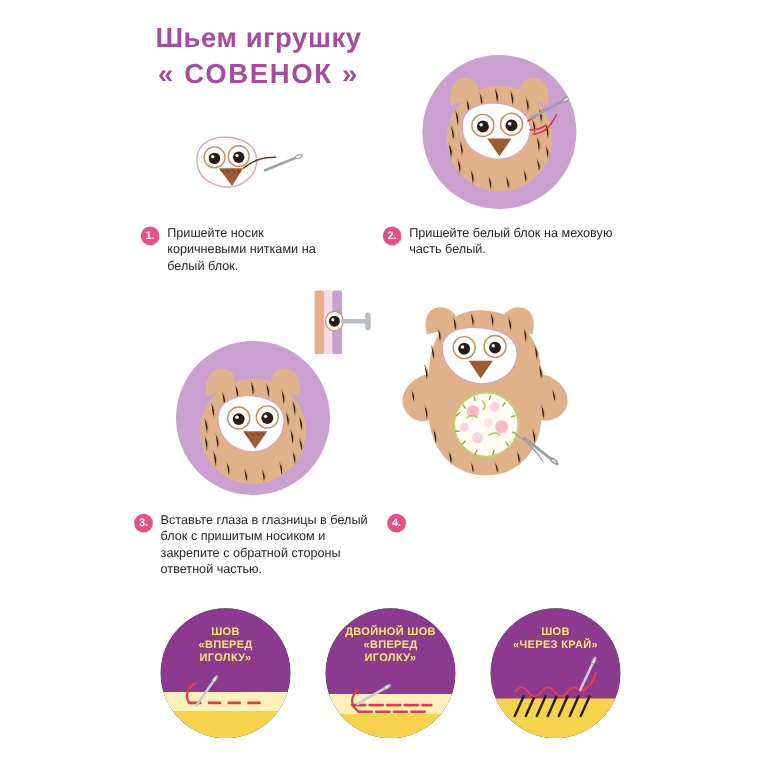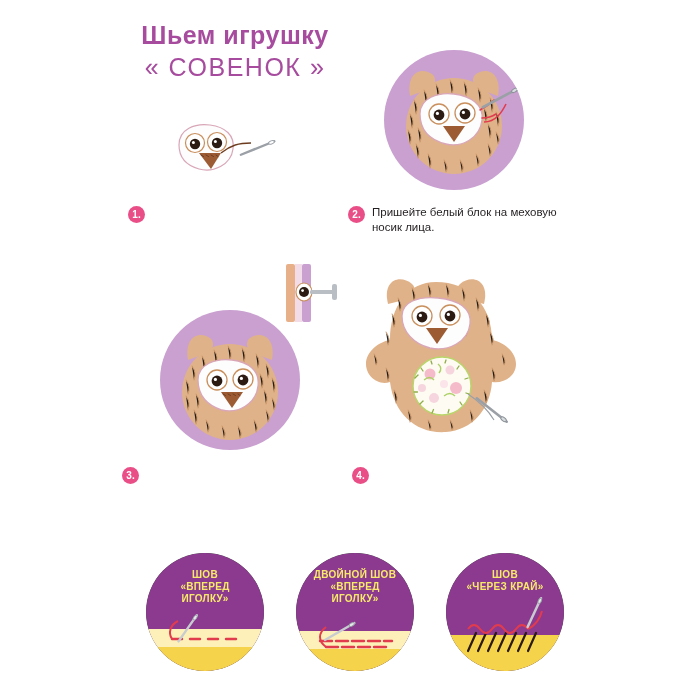--- a/index.html
+++ b/index.html
@@ -30,21 +30,21 @@
   }
   .title-line1 {
     font-size: 25px;
     font-weight: bold;
     color: #a64b9e;
     letter-spacing: 0.5px;
     line-height: 30px;
   }
   .title-line2 {
     font-size: 25px;
-    font-weight: normal;
+    font-weight: bold;
     color: #a64b9e;
     letter-spacing: 1.5px;
     line-height: 30px;
     margin-top: 2px;
   }
 
   
   .step {
     position: absolute;
     display: flex;
@@ -213,25 +213,26 @@
 
       <g transform="rotate(-28 120 46)">
         <line x1="96" y1="46" x2="136" y2="46" stroke="#9aa0a6" stroke-width="2.6" stroke-linecap="round"></line>
         <ellipse cx="132" cy="46" rx="3.2" ry="1.7" fill="#d8dce0" stroke="#8b9197" stroke-width="1"></ellipse>
       </g>
     </svg>
   </div>
 
   <div class="step" id="step1">
     <div class="step-num">1.</div>
+    <div class="step-text">Пришейте носик коричневыми нитками на белый блок.</div>
   </div>
 
   <div class="step" id="step2">
     <div class="step-num">2.</div>
-    <div class="step-text">Пришейте белый блок на меховую носик лица.</div>
+    <div class="step-text">Пришейте белый блок на меховую часть белый.</div>
   </div>
 
   <div id="step3-post">
     <svg width="70" height="66" viewBox="0 0 70 66">
       <rect x="4" y="2" width="9" height="58" rx="2" fill="#e7b089"></rect>
       <rect x="13" y="2" width="7" height="58" fill="#f2dce8"></rect>
       <rect x="20" y="2" width="9" height="58" rx="2" fill="#c9a0d0"></rect>
       <ellipse cx="22" cy="30" rx="8" ry="9" fill="#ffffff" stroke="#c98f5d" stroke-width="1.1"></ellipse>
       <circle cx="22" cy="30" r="5" fill="#2b1b12"></circle>
       <circle cx="20.6" cy="28.6" r="1.4" fill="#ffffff"></circle>
@@ -361,20 +362,21 @@
       <path d="M116 126 C128 134, 136 142, 142 152" fill="none" stroke="#9aa0a6" stroke-width="1.2"></path>
       <g transform="rotate(38 150 150)">
         <line x1="118" y1="150" x2="156" y2="150" stroke="#9aa0a6" stroke-width="2.6" stroke-linecap="round"></line>
         <ellipse cx="152" cy="150" rx="3.2" ry="1.7" fill="#d8dce0" stroke="#8b9197" stroke-width="1"></ellipse>
       </g>
     </svg>
   </div>
 
   <div class="step" id="step3">
     <div class="step-num">3.</div>
+    <div class="step-text">Вставьте глаза в глазницы в белый блок с пришитым носиком и закрепите с обратной стороны ответной частью.</div>
   </div>
 
   <div class="step" id="step4">
     <div class="step-num">4.</div>
   </div>
 
   <div class="stitch-circle" id="sc1">
     <svg width="118" height="118" viewBox="0 0 118 118">
       <circle cx="59" cy="59" r="59" fill="#8b3a8f"></circle>
       <path d="M0 76 L118 76 L118 94 L0 94 Z" fill="#fdf0b8"></path>

